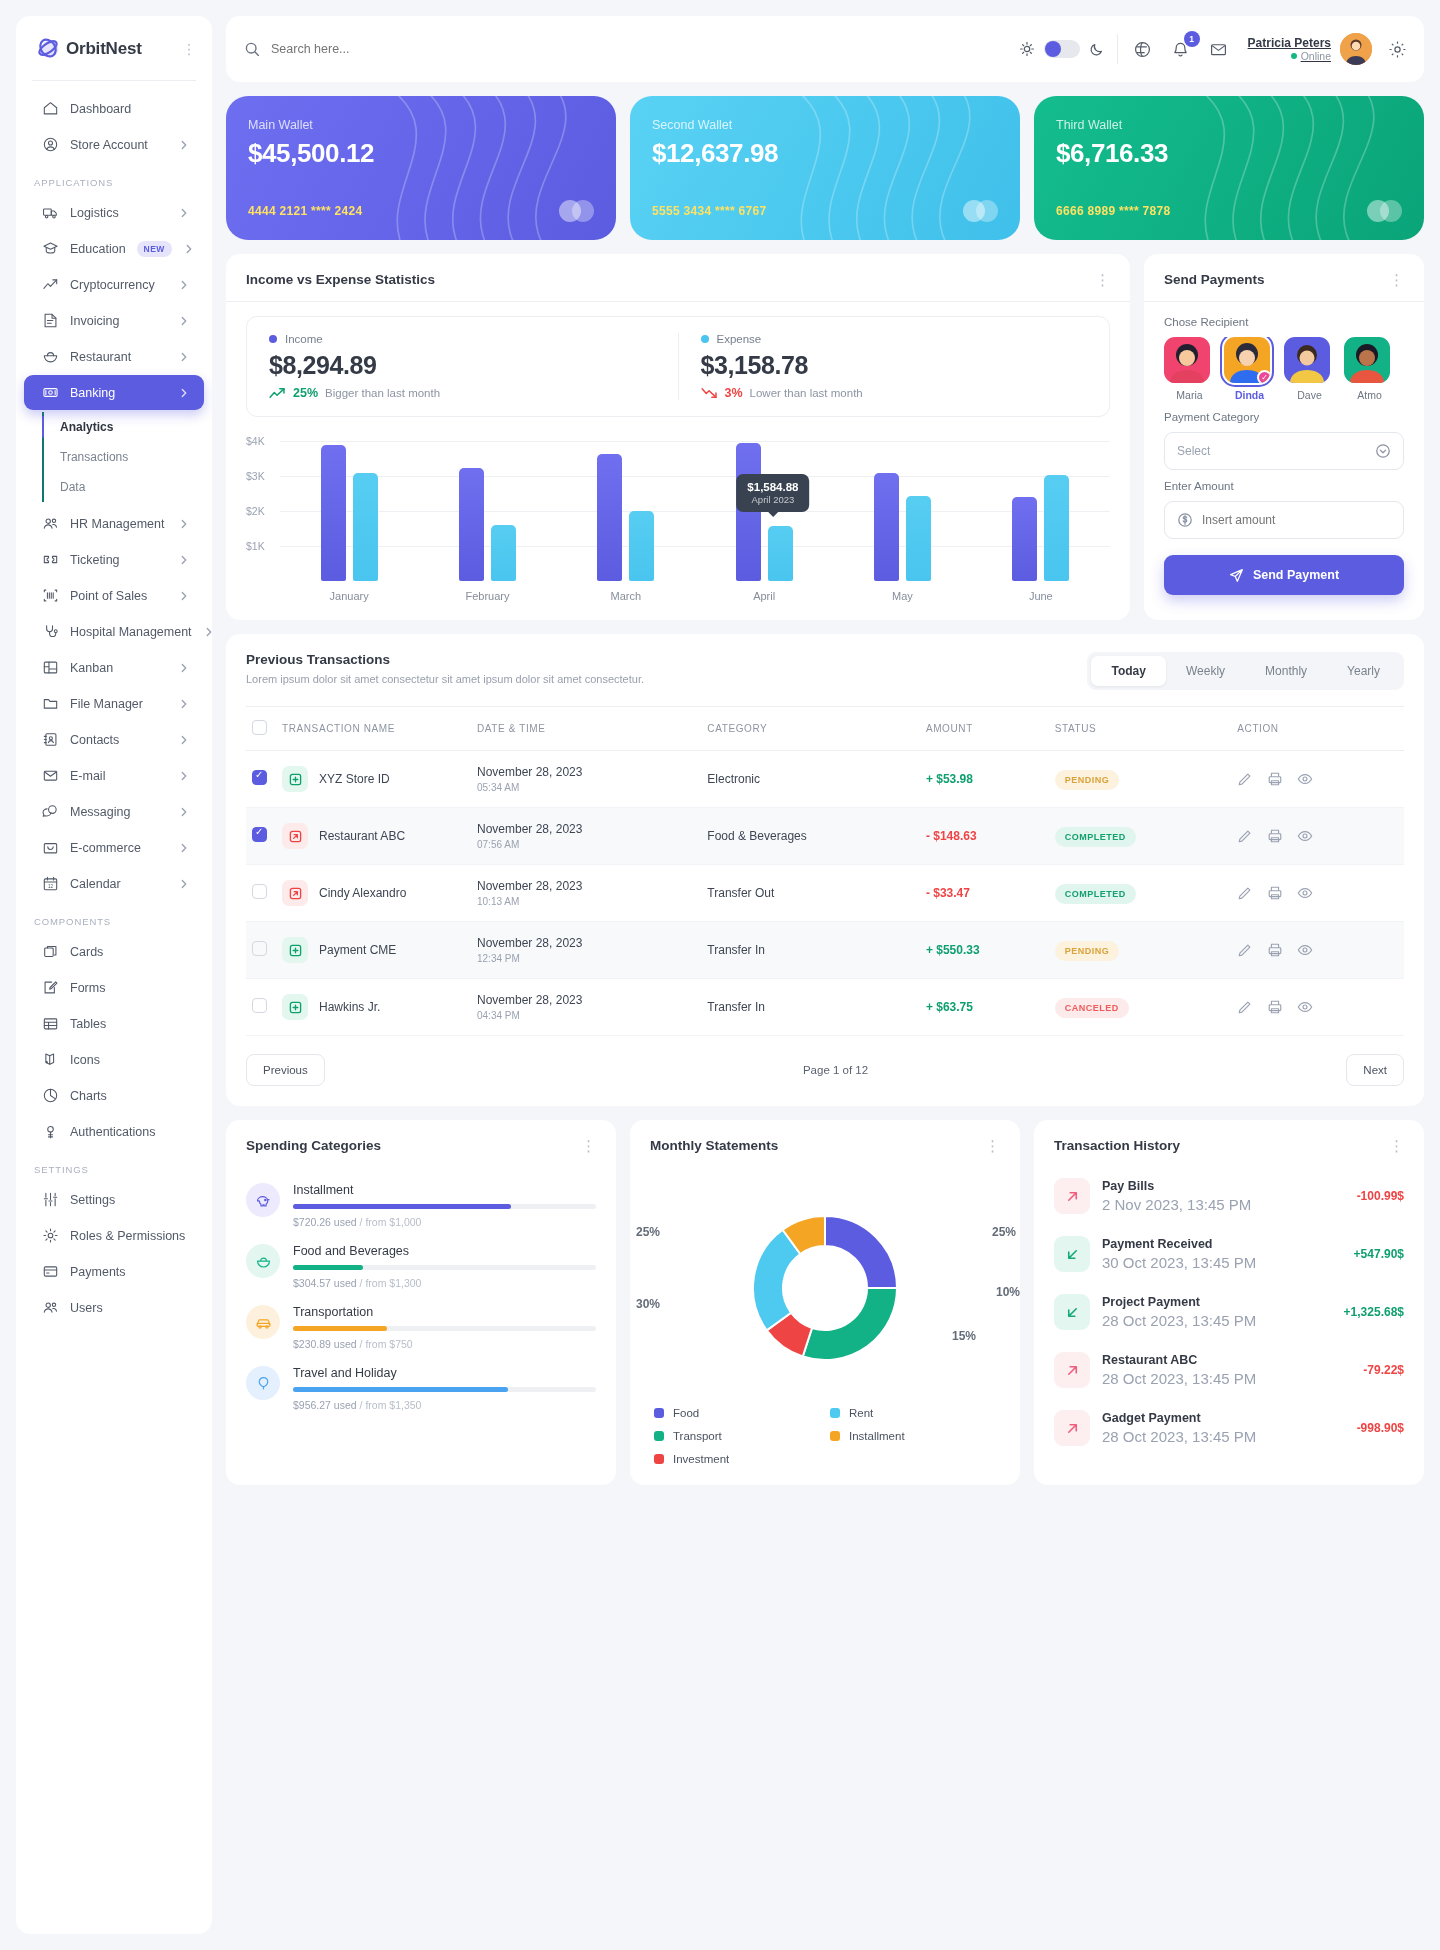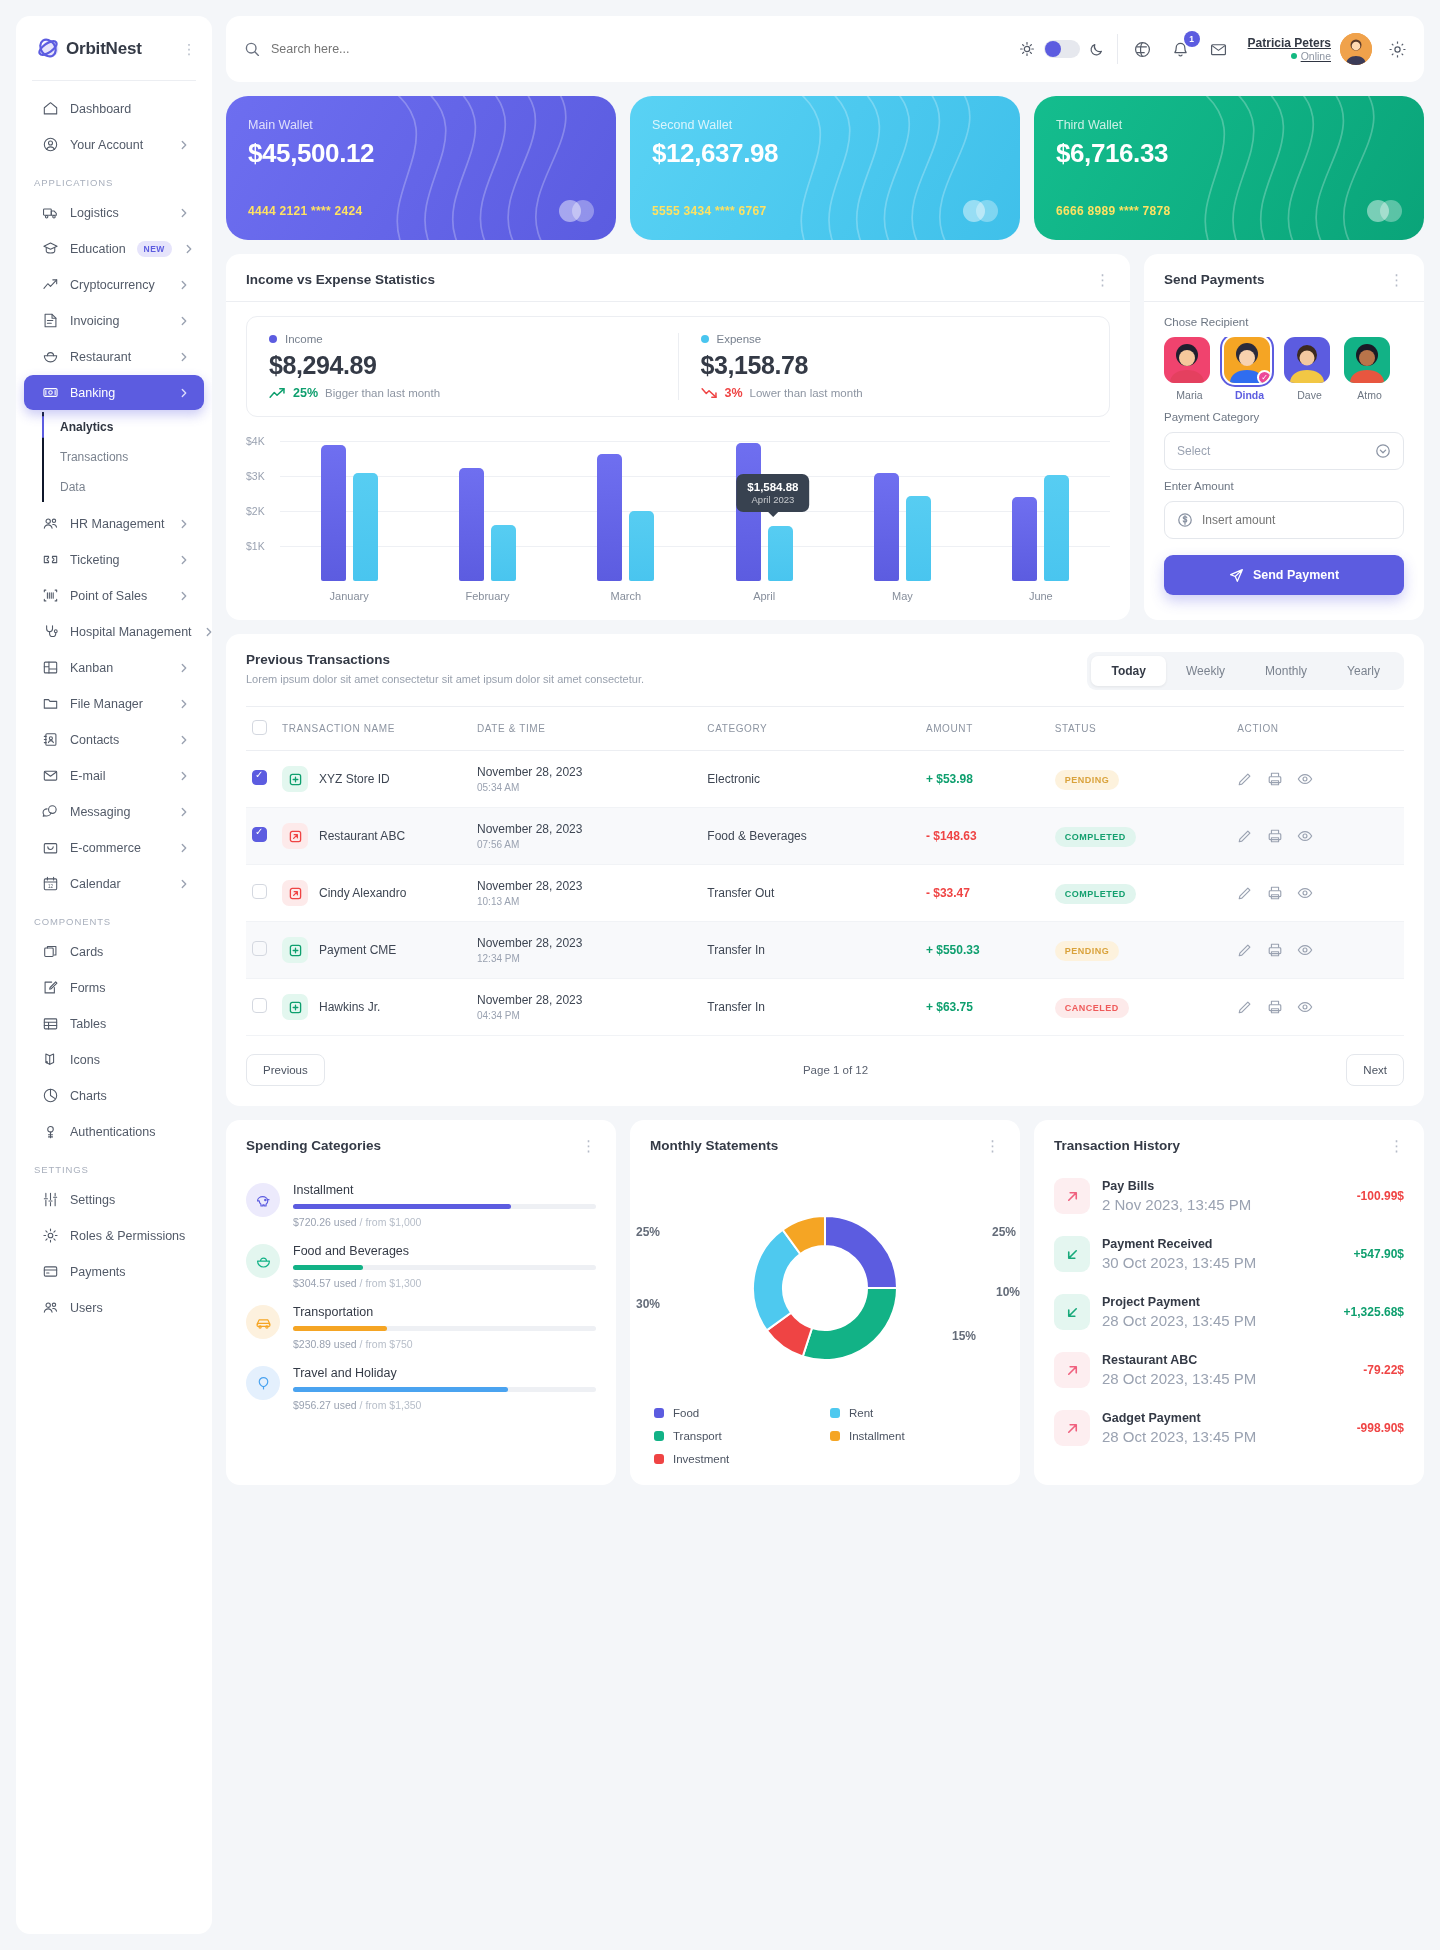--- a/index.html
+++ b/index.html
@@ -35,21 +35,21 @@
   }
   .nav-item .ico { width: 17px; height: 17px; flex: 0 0 17px; display:flex; align-items:center; justify-content:center;}
   .nav-item .lbl { flex: 1; white-space: nowrap; }
   .nav-item .chev { color: #9aa2b1; flex: 0 0 auto; }
   .nav-item.active { background: #5c5ce0; color: #fff; box-shadow: 0 5px 12px rgba(92,92,224,.32); }
   .nav-item.active .chev { color: #dcdcfb; }
   .badge-new {
     background: #e6e4fb; color: #5c5ce0; font-size: 8.5px; font-weight: bold;
     border-radius: 9px; padding: 3px 7px; letter-spacing: .4px;
   }
-  .subnav { margin: 2px 8px 4px 26px; border-left: 2px solid #0f172a; padding-left: 0; }
+  .subnav { margin: 2px 8px 4px 26px; border-left: 2px solid #0f766e; padding-left: 0; }
   .subnav .sub {
     font-size: 12px; color: #7b838f; padding: 8px 0 8px 16px; cursor: pointer; position: relative;
   }
   .subnav .sub.active { color: #2f3542; font-weight: bold; }
   .subnav .sub.active::before {
     content:""; position:absolute; left:-2px; top:4px; bottom:4px; width:2px; background:#5c5ce0; border-radius:2px;
   }
 
   
   .main { flex: 1; display: flex; flex-direction: column; gap: 14px; min-width: 0; }
@@ -260,21 +260,21 @@
           <span class="lbl">Dashboard</span>
         </div>
         <div class="nav-item">
           <span class="ico">
             <svg width="17" height="17" viewBox="0 0 22 22" fill="none" stroke="currentColor" stroke-width="1.4" stroke-linecap="round" stroke-linejoin="round">
               <circle cx="11" cy="11" r="8"></circle>
               <circle cx="11" cy="9" r="2.6"></circle>
               <path d="M5.8 17.5c1-2.4 3-3.4 5.2-3.4s4.2 1 5.2 3.4"></path>
             </svg>
           </span>
-          <span class="lbl">Your Account</span>
+          <span class="lbl">Store Account</span>
           <span class="chev">
             <svg width="12" height="12" viewBox="0 0 14 14" fill="none" stroke="currentColor" stroke-width="1.6" stroke-linecap="round" stroke-linejoin="round">
               <path d="M5 3l4 4-4 4"></path>
             </svg>
           </span>
         </div>
       </div>
     <div class="sec-label">APPLICATIONS</div>
     <div id="nav-apps">
         <div class="nav-item">

